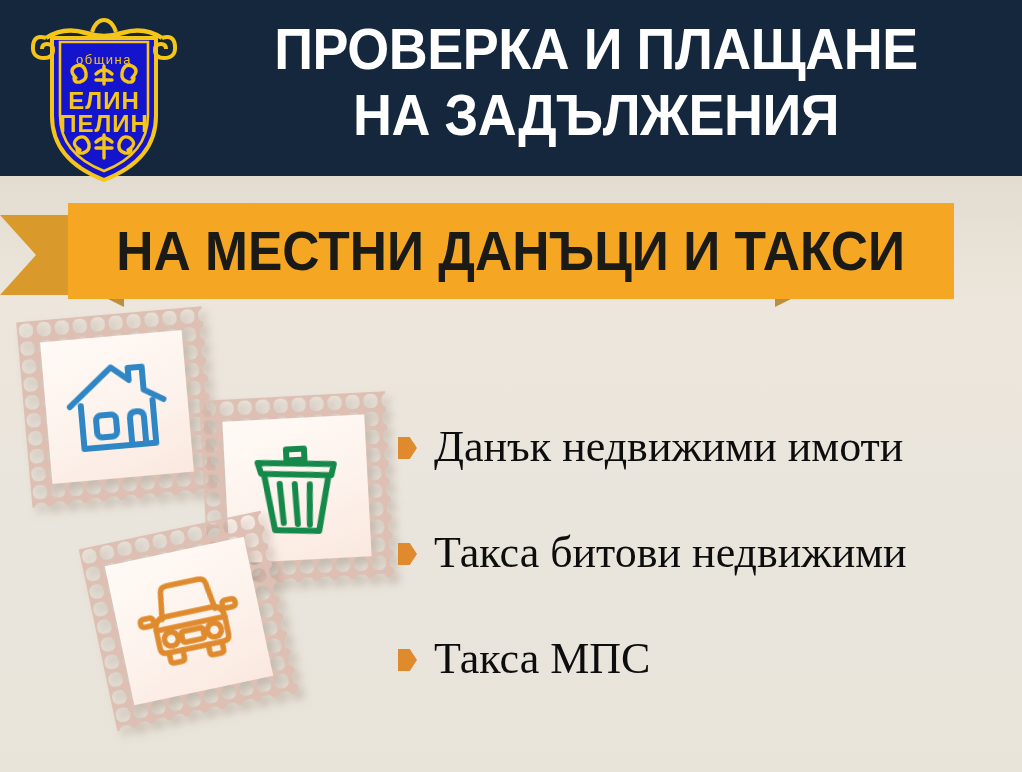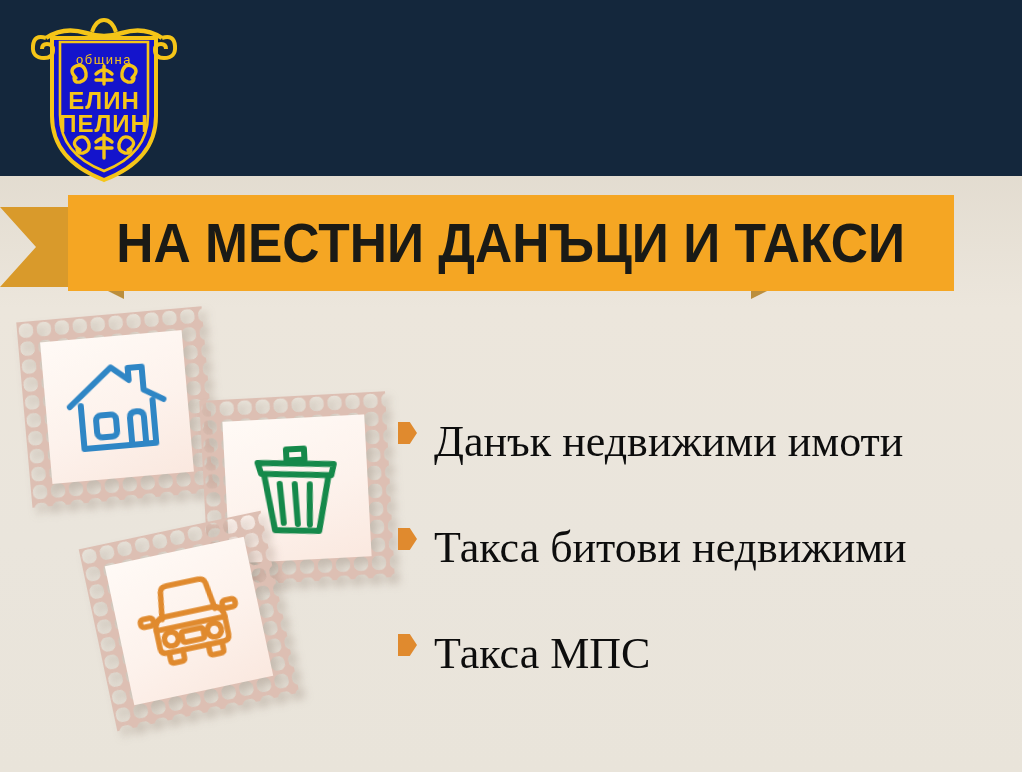--- a/index.html
+++ b/index.html
@@ -40,21 +40,21 @@
     font-size:58px;
     line-height:1.14;
     letter-spacing:-0.5px;
     transform:scaleX(0.93);
     transform-origin:center center;
     white-space:nowrap;
   }
 
   
   .ribbon{
-    position:absolute;left:0;top:193px;width:875px;height:108px;z-index:6;
+    position:absolute;left:0;top:201px;width:875px;height:108px;z-index:6;padding-left:24px;
   }
   .ribbon-tail{
     position:absolute;top:14px;width:120px;height:80px;
     background:#d99a2b;
   }
   .ribbon-tail.left{
     left:0;
     clip-path:polygon(0 0,100% 0,100% 100%,0 100%,36px 50%);
   }
   .ribbon-tail.right{
@@ -121,21 +121,21 @@
 
   .stamp.house{left:24px;top:14px;transform:rotate(-5deg);}
   .stamp.trash{left:204px;top:96px;transform:rotate(-3deg);}
   .stamp.car  {left:96px;top:228px;transform:rotate(-12deg);}
 
   
   .bullets{
     position:absolute;left:398px;top:420px;width:610px;z-index:4;
   }
   .bullet-row{
-    display:flex;
+    display:flex;align-items:center;
     height:54px;
     margin-bottom:52px;
   }
   .bullet-row:last-child{margin-bottom:0;}
   .bullet-marker{
     flex:0 0 auto;
     width:19px;height:22px;
     background:#e08a2e;
     clip-path:polygon(0 0,62% 0,100% 50%,62% 100%,0 100%);
     margin-right:17px;
@@ -186,20 +186,24 @@
         <g fill="none" stroke="#f5c518" stroke-width="3.4" stroke-linecap="round">
           <path d="M56 142 Q46 136 54 130 Q62 126 65 136 Q66 143 59 145 Q53 146 53 141"></path>
           <path d="M104 142 Q114 136 106 130 Q98 126 95 136 Q94 143 101 145 Q107 146 107 141"></path>
           <path d="M72 134 Q80 126 88 134"></path>
           <path d="M80 127 L80 150"></path>
           <path d="M72 140 L88 140"></path>
         </g>
       </svg>
     </div>
 
+    <div class="title-block">
+      <span class="title-line">ПРОВЕРКА И ПЛАЩАНЕ</span>
+      <span class="title-line">НА ЗАДЪЛЖЕНИЯ</span>
+    </div>
   </div>
 
   <div class="ribbon">
     <div class="ribbon-tail left"></div>
     <div class="ribbon-tail right"></div>
     <div class="ribbon-shadow-l"></div>
     <div class="ribbon-shadow-r"></div>
     <div class="ribbon-main">
       <span class="ribbon-text">НА МЕСТНИ ДАНЪЦИ И ТАКСИ</span>
     </div>

